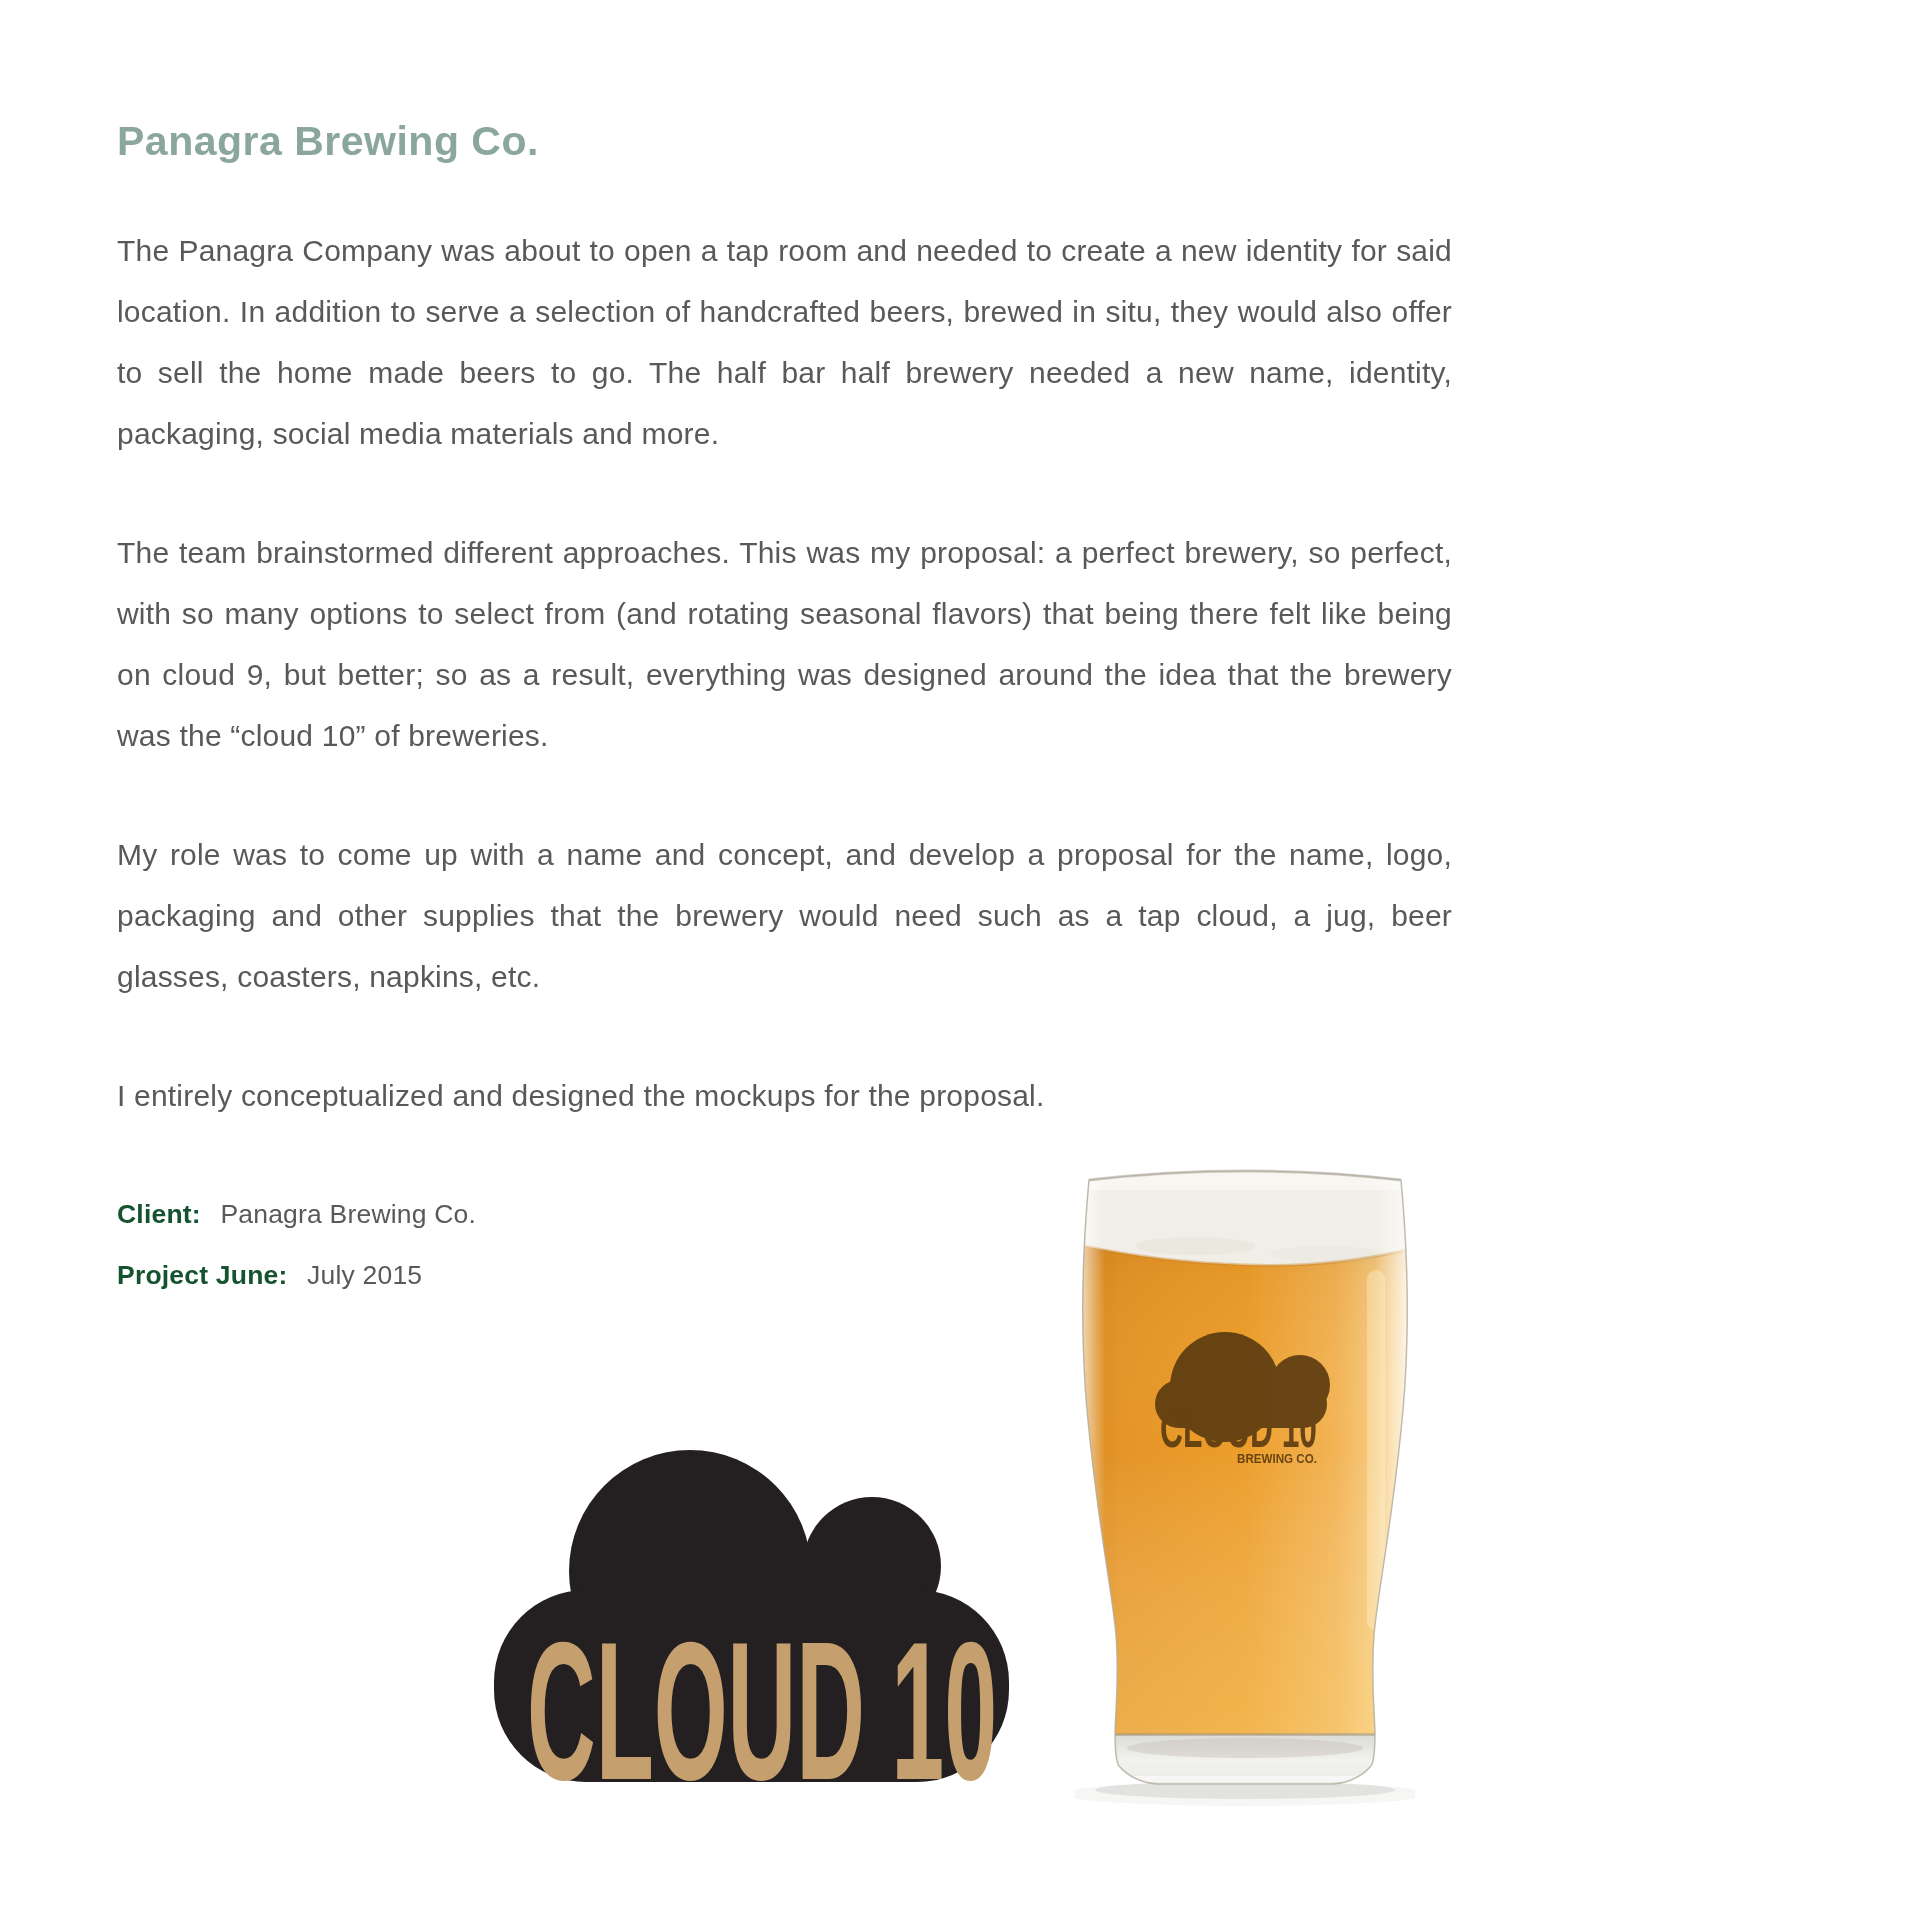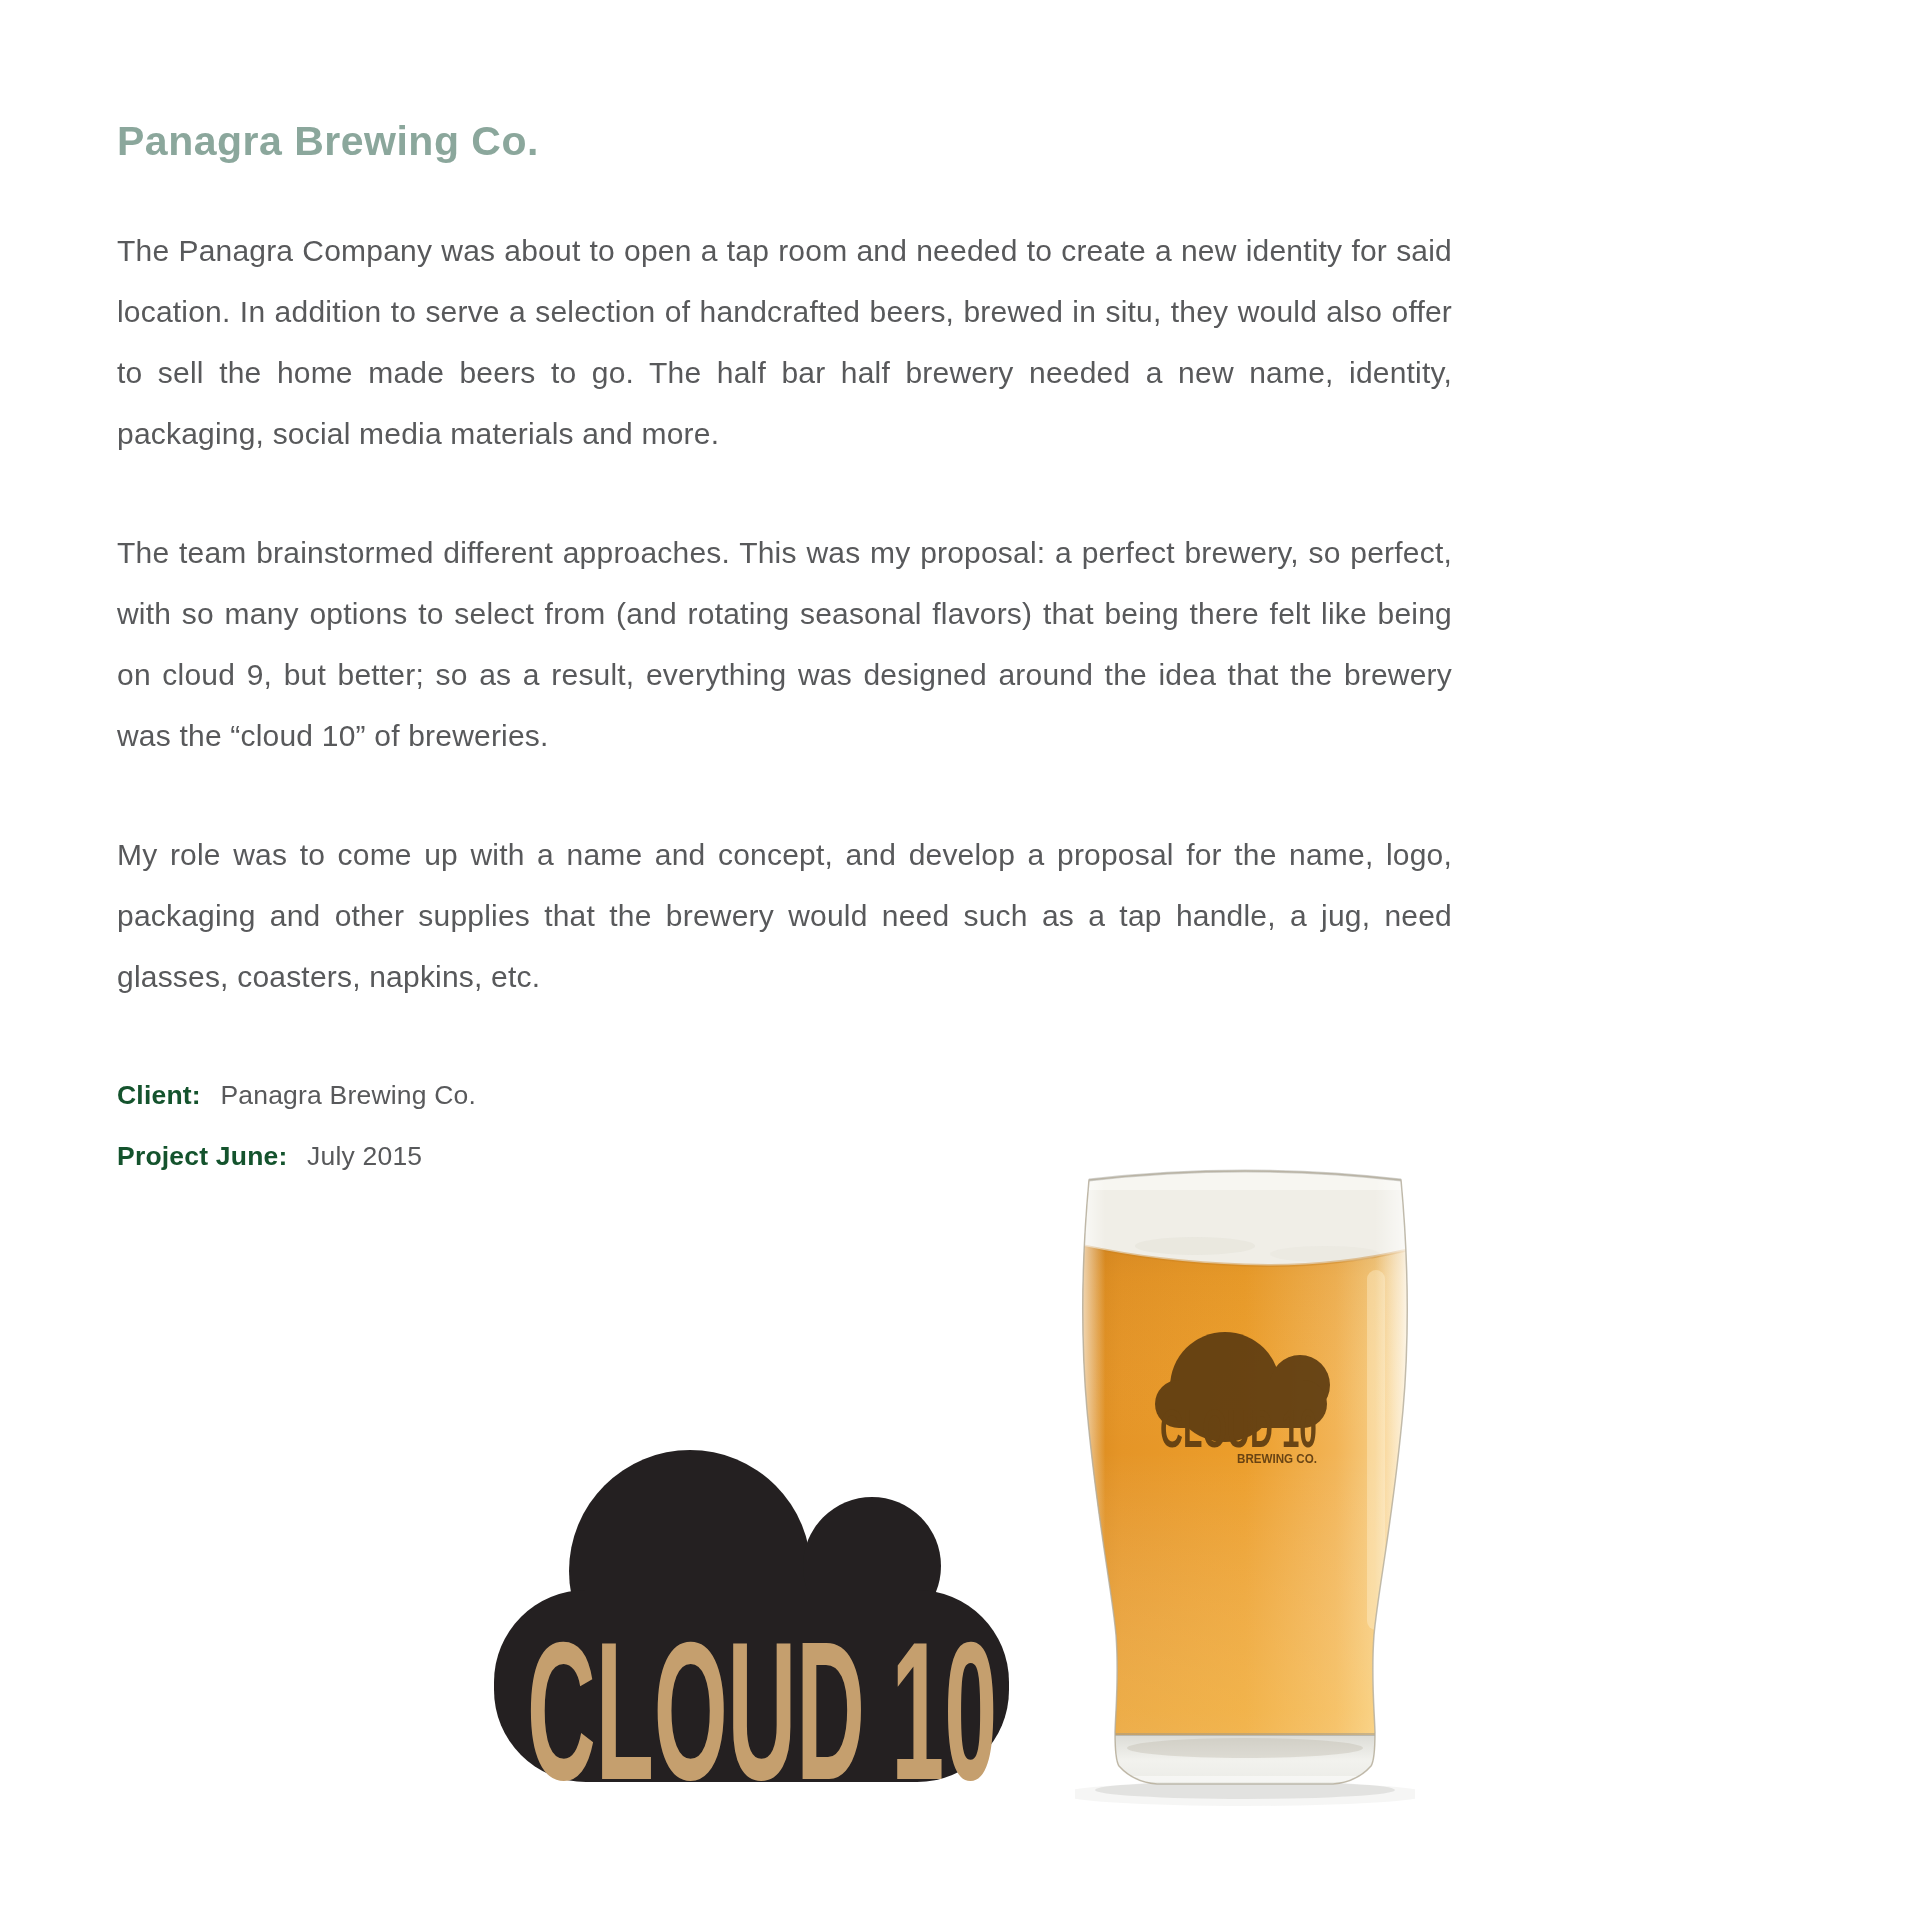--- a/index.html
+++ b/index.html
@@ -20,21 +20,22 @@
 </style>
 </head>
 <body>
 
 <div class="page">
 
   <div class="content">
     <h1>Panagra Brewing Co.</h1>
     <p>The Panagra Company was about to open a tap room and needed to create a new identity for said location. In addition to serve a selection of handcrafted beers, brewed in situ, they would also offer to sell the home made beers to go. The half bar half brewery needed a new name, identity, packaging, social media materials and more.</p>
     <p>The team brainstormed different approaches. This was my proposal: a perfect brewery, so perfect, with so many options to select from (and rotating seasonal flavors) that being there felt like being on cloud 9, but better; so as a result, everything was designed around the idea that the brewery was the “cloud 10” of breweries.</p>
-    <p>My role was to come up with a name and concept, and develop a proposal for the name, logo, packaging and other supplies that the brewery would need such as a tap handle, a jug, need glasses, coasters, napkins, etc.</p>
+    <p>My role was to come up with a name and concept, and develop a proposal for the name, logo, packaging and other supplies that the brewery would need such as a tap cloud, a jug, beer glasses, coasters, napkins, etc.</p>
+    <p>I entirely conceptualized and designed the mockups for the proposal.</p>
 
     <div class="meta">
       <div class="meta-row">
         <span class="meta-label">Client:</span>
         <span class="meta-value">Panagra Brewing Co.</span>
       </div>
       <div class="meta-row">
         <span class="meta-label">Project June:</span>
         <span class="meta-value">July 2015</span>
       </div>

